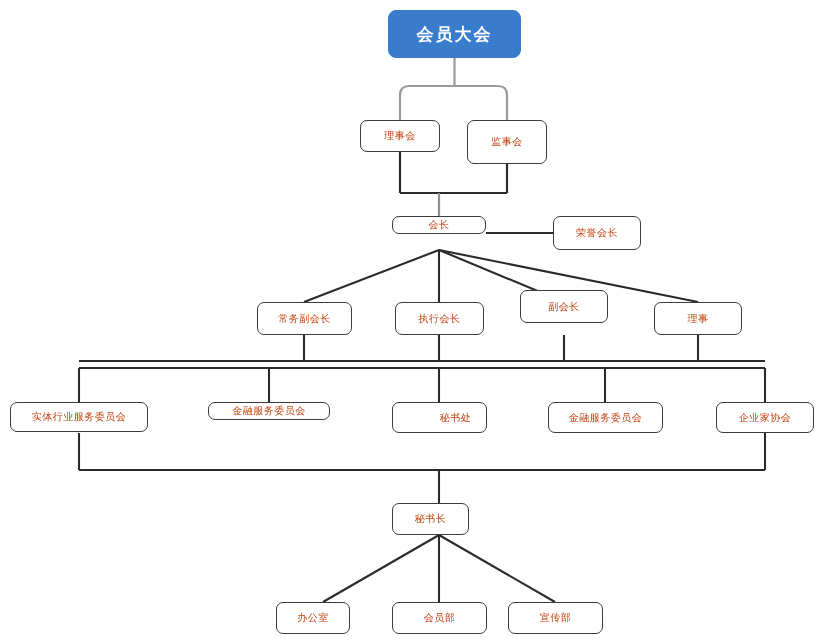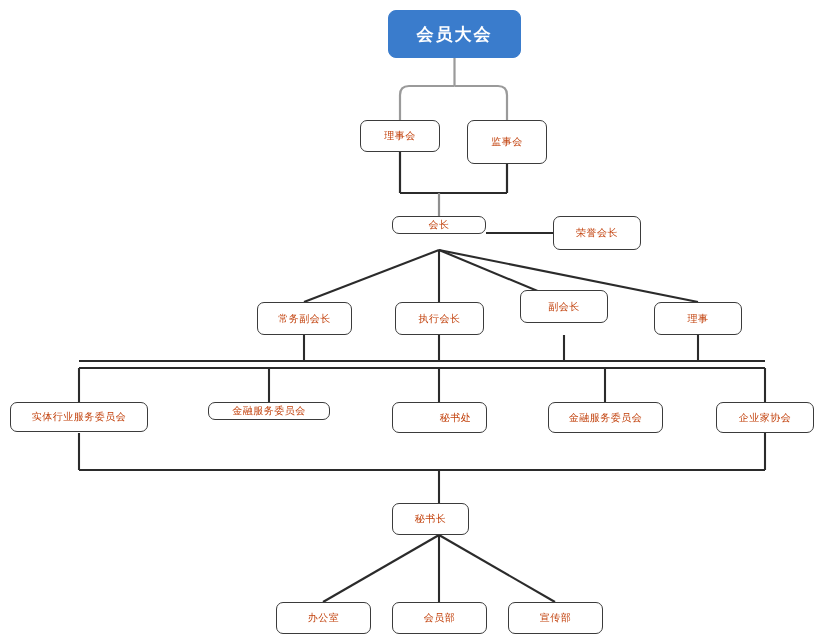--- a/index.html
+++ b/index.html
@@ -152,21 +152,21 @@
       </div>
       <div class="node" style="left: 548px; top: 402px; width: 115px; height: 31px;">
         <span class="node-label">金融服务委员会</span>
       </div>
       <div class="node" style="left: 716px; top: 402px; width: 98px; height: 31px;">
         <span class="node-label">企业家协会</span>
       </div>
       <div class="node" style="left: 392px; top: 503px; width: 77px; height: 32px;">
         <span class="node-label">秘书长</span>
       </div>
-      <div class="node" style="left: 276px; top: 602px; width: 95px; height: 32px; text-align: center;">
+      <div class="node" style="left: 276px; top: 602px; width: 74px; height: 32px; text-align: center;">
         <span class="node-label">办公室</span>
       </div>
       <div class="node" style="left: 392px; top: 602px; width: 95px; height: 32px;">
         <span class="node-label">会员部</span>
       </div>
       <div class="node" style="left: 508px; top: 602px; width: 95px; height: 32px;">
         <span class="node-label">宣传部</span>
       </div>
     </div>
 </div>

